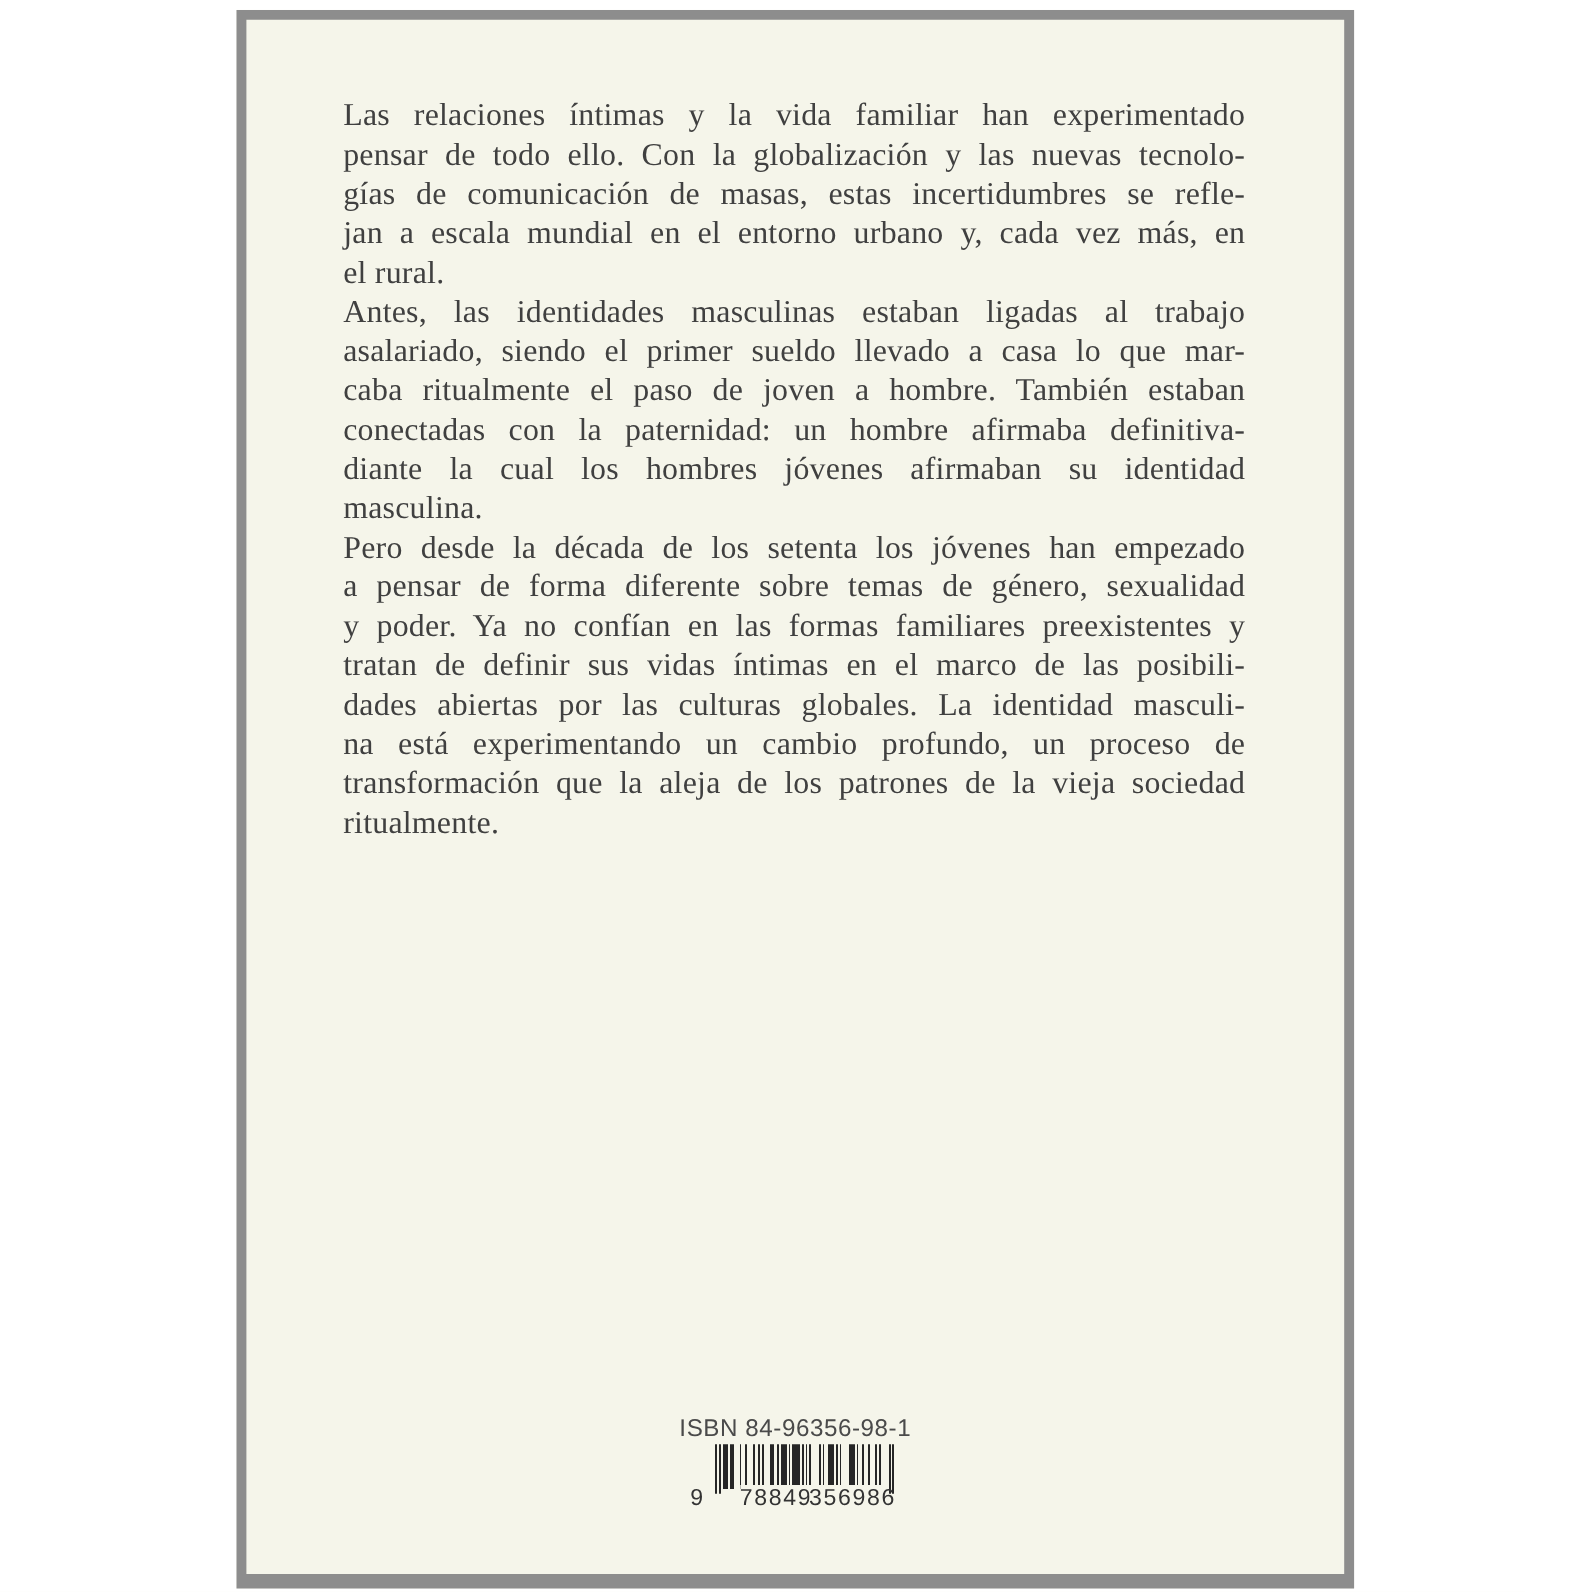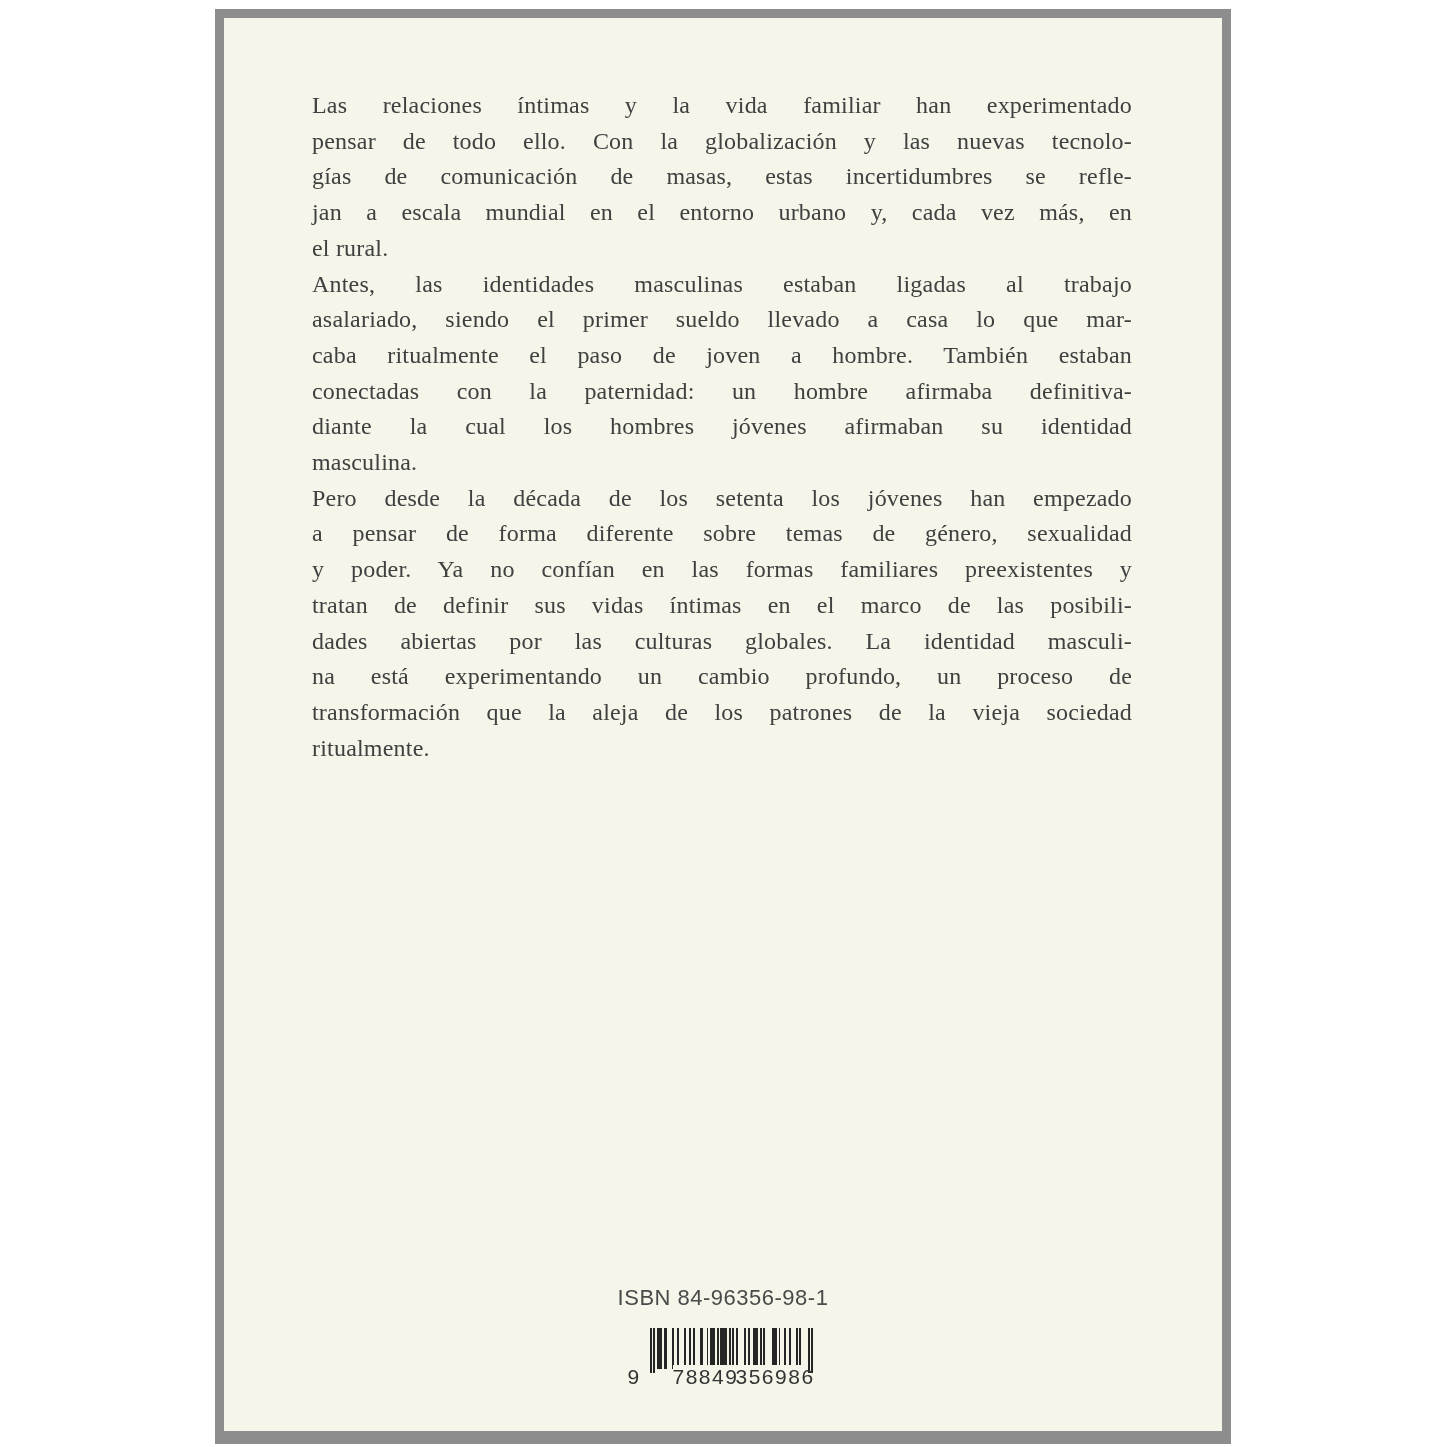--- a/index.html
+++ b/index.html
@@ -23,40 +23,40 @@
     width: 1016px; height: 1435px;
     background: var(--cover_bg, #f5f5ea);
     border: 9px solid var(--frame, #8d8d8d);
     border-bottom-width: 13px;
   }
   .book-inner { position: relative; width: 100%; height: 100%; }
   .text-block {
     position: absolute;
     left: 88px; top: 70px;
     width: 820px;
-    font-size: 24px;
+    font-size: 29px;
     line-height: 35.7px;
     color: var(--ink, #404040);
     letter-spacing: 0.2px;
   }
   .line { text-align: justify; text-align-last: justify; white-space: normal; }
   .line.para-end { text-align-last: left; }
   .isbn-block {
     position: absolute;
     top: 1268px; left: 0;
     width: 100%;
     text-align: center;
     font-family: "Liberation Sans", sans-serif;
     color: var(--label_ink, #4a4a4a);
   }
   .isbn-label {
     font-size: 22px;
     line-height: 24px;
     letter-spacing: 0.5px;
-    margin-bottom: 18px;
+    margin-bottom: 3px;
   }
   .barcode {
     position: relative;
     width: 185px;
     height: 64px;
     margin: 0 auto;
     transform: translateX(-3px);
   }
   .barcode svg {
     position: absolute;

